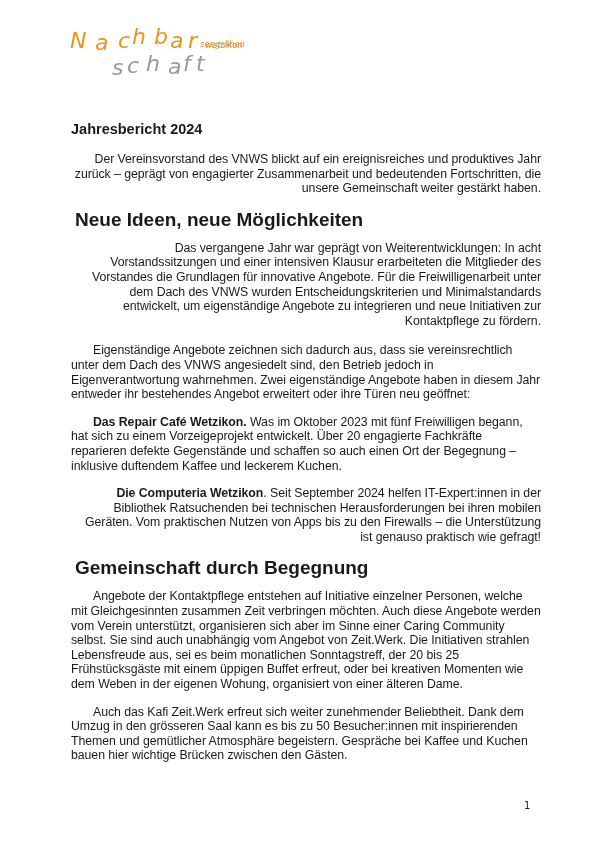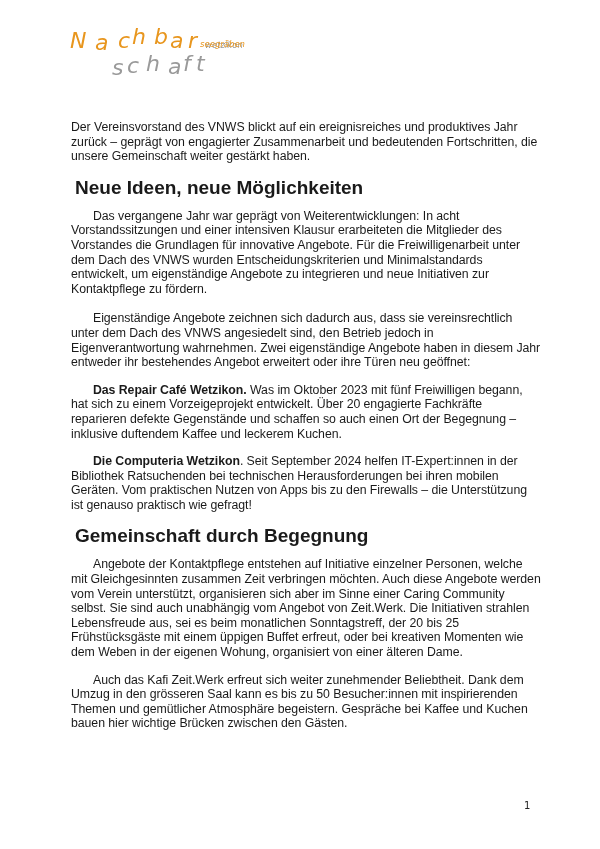--- a/index.html
+++ b/index.html
@@ -6,21 +6,21 @@
   body { width: 600px; height: 849px; position: relative; overflow: hidden; font-family: "Liberation Sans", sans-serif; color: #1a1a1a; }
   .logo { position: absolute; left: 70px; top: 24px; width: 200px; height: 50px; }
   .logo .l { position: absolute; font-family: "DejaVu Sans", sans-serif; font-style: italic; font-size: 22px; line-height: 1; }
   .logo .o { color: #e8961e; }
   .logo .g { color: #9a9a9a; margin-top: 11px; }
   .logo .small { position: absolute; font-family: "DejaVu Sans", sans-serif; font-style: italic; font-size: 8.5px; line-height: 1; }
   .content { position: absolute; left: 71px; top: 120px; width: 470px; }
   h1 { font-size: 14.5px; font-weight: bold; margin: 0 0 14px 0; line-height: 18px; }
   h2 { font-size: 19px; font-weight: bold; margin: 0 0 12px 4px; line-height: 18px; }
   p { font-size: 12.3px; line-height: 14.6px; margin: 0 0 13px 0; letter-spacing: -0.05px; }
-  p.sec-end { margin-bottom: 15px; }
+  p.sec-end { margin-bottom: 15px; text-align: right; }
   b { font-weight: bold; padding-left: 22px; }
   .page-num { position: absolute; left: 524px; top: 800px; font-family: "DejaVu Sans", sans-serif; font-size: 10px; color: #222; }
 </style>
 </head>
 <body>
 
 <div class="logo">
   <span class="l o" style="left:0px;top:6px;">N</span>
   <span class="l o" style="left:25px;top:8px;">a</span>
   <span class="l o" style="left:48px;top:6px;">c</span>
@@ -32,20 +32,21 @@
   <span class="l g" style="left:57px;top:20px;">c</span>
   <span class="l g" style="left:76px;top:18px;">h</span>
   <span class="l g" style="left:98px;top:21px;">a</span>
   <span class="l g" style="left:113px;top:18px;">f</span>
   <span class="l g" style="left:126px;top:18px;">t</span>
   <span class="small g" style="left:135px;top:6px;">wetzikon</span>
   <span class="small o" style="left:130px;top:16px;">seegräben</span>
 </div>
 
 <div class="content">
+  <h1>Jahresbericht 2024</h1>
   <p class="sec-end">Der Vereinsvorstand des VNWS blickt auf ein ereignisreiches und produktives Jahr zurück – geprägt von engagierter Zusammenarbeit und bedeutenden Fortschritten, die unsere Gemeinschaft weiter gestärkt haben.</p>
 
   <h2>Neue Ideen, neue Möglichkeiten</h2>
   <p class="sec-end"><b></b><span>Das vergangene Jahr war geprägt von Weiterentwicklungen: In acht Vorstandssitzungen und einer intensiven Klausur erarbeiteten die Mitglieder des Vorstandes die Grundlagen für innovative Angebote. Für die Freiwilligenarbeit unter dem Dach des VNWS wurden Entscheidungskriterien und Minimalstandards entwickelt, um eigenständige Angebote zu integrieren und neue Initiativen zur Kontaktpflege zu fördern.</span></p>
 
   <p><b></b><span>Eigenständige Angebote zeichnen sich dadurch aus, dass sie vereinsrechtlich unter dem Dach des VNWS angesiedelt sind, den Betrieb jedoch in Eigenverantwortung wahrnehmen. Zwei eigenständige Angebote haben in diesem Jahr entweder ihr bestehendes Angebot erweitert oder ihre Türen neu geöffnet:</span></p>
   <p><b>Das Repair Café Wetzikon.</b><span> Was im Oktober 2023 mit fünf Freiwilligen begann, hat sich zu einem Vorzeigeprojekt entwickelt. Über 20 engagierte Fachkräfte reparieren defekte Gegenstände und schaffen so auch einen Ort der Begegnung – inklusive duftendem Kaffee und leckerem Kuchen.</span></p>
   <p class="sec-end"><b>Die Computeria Wetzikon</b><span>. Seit September 2024 helfen IT-Expert:innen in der Bibliothek Ratsuchenden bei technischen Herausforderungen bei ihren mobilen Geräten. Vom praktischen Nutzen von Apps bis zu den Firewalls – die Unterstützung ist genauso praktisch wie gefragt!</span></p>
 
   <h2>Gemeinschaft durch Begegnung</h2>

